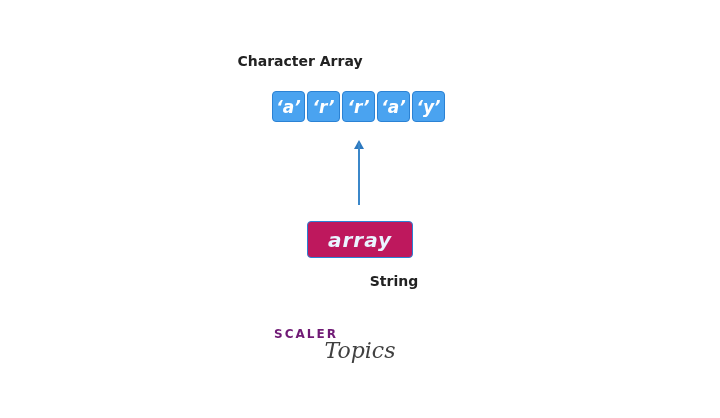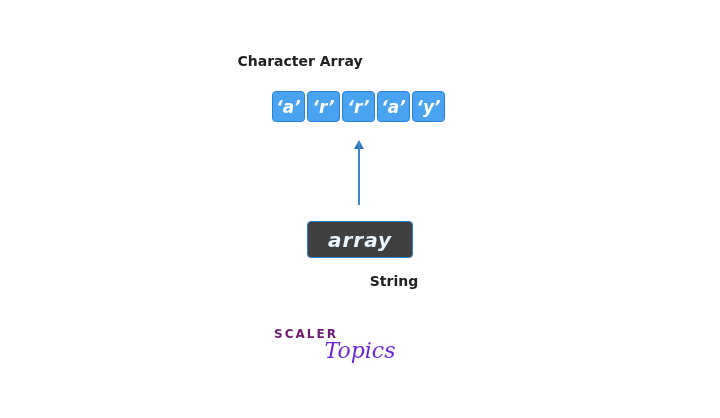--- a/index.html
+++ b/index.html
@@ -2,24 +2,24 @@
 <html><head>
   <meta charset="utf-8">
   <style>
     html, body { margin:0; padding:0; background:#ffffff; }
     body { width:720px; height:418px; position:relative; overflow:hidden; font-family:"DejaVu Sans", sans-serif; }
     .title { position:absolute; left:0; width:600px; top:53px; text-align:center; font-size:14px; font-weight:600; color:#222; }
     .arr { position:absolute; left:272px; top:91px; display:flex; }
     .cell { width:33px; height:31px; margin-right:2px; background:#4aa3f0; border:1px solid #2b82d4; border-radius:4px; color:#fff; font-style:italic; font-weight:bold; font-size:17px; display:flex; align-items:center; justify-content:center; box-sizing:border-box; }
     .arrow { position:absolute; left:358px; top:143px; width:2px; height:62px; background:#3b87c9; }
     .arrowhead { position:absolute; left:354px; top:140px; width:0; height:0; border-left:5px solid transparent; border-right:5px solid transparent; border-bottom:9px solid #2c78bf; }
-    .strbox { position:absolute; left:307px; top:221px; width:106px; height:37px; background:#404040; border:1px solid #2b82d4; border-radius:4px; box-sizing:border-box; color:#eaf4ff; font-style:italic; font-weight:bold; font-size:20px; display:flex; align-items:center; justify-content:center; letter-spacing:1px; }
+    .strbox { position:absolute; left:307px; top:221px; width:106px; height:37px; background:#be185d; border:1px solid #2b82d4; border-radius:4px; box-sizing:border-box; color:#eaf4ff; font-style:italic; font-weight:bold; font-size:20px; display:flex; align-items:center; justify-content:center; letter-spacing:1px; }
     .strlabel { position:absolute; left:16px; width:720px; top:273px; text-align:center; font-size:14px; font-weight:600; color:#222;margin-left:18px; }
     .logo1 { position:absolute; left:0; width:612px; top:327px; text-align:center; font-size:12px; font-weight:bold; letter-spacing:2px; color:#701a75; }
-    .logo2 { position:absolute; left:0; width:720px; top:338px; text-align:center; font-family:"DejaVu Serif", serif; font-style:italic; font-size:22px; color:#6d28d9; }
+    .logo2 { position:absolute; left:0; width:720px; top:338px; text-align:center; font-family:"DejaVu Serif", serif; font-style:italic; font-size:22px; color:#404040; }
   </style>
 </head>
 <body>
 
 <div class="title">Character Array</div>
 
 <div class="arr">
   <div class="cell">‘a’</div>
   <div class="cell">‘r’</div>
   <div class="cell">‘r’</div>

